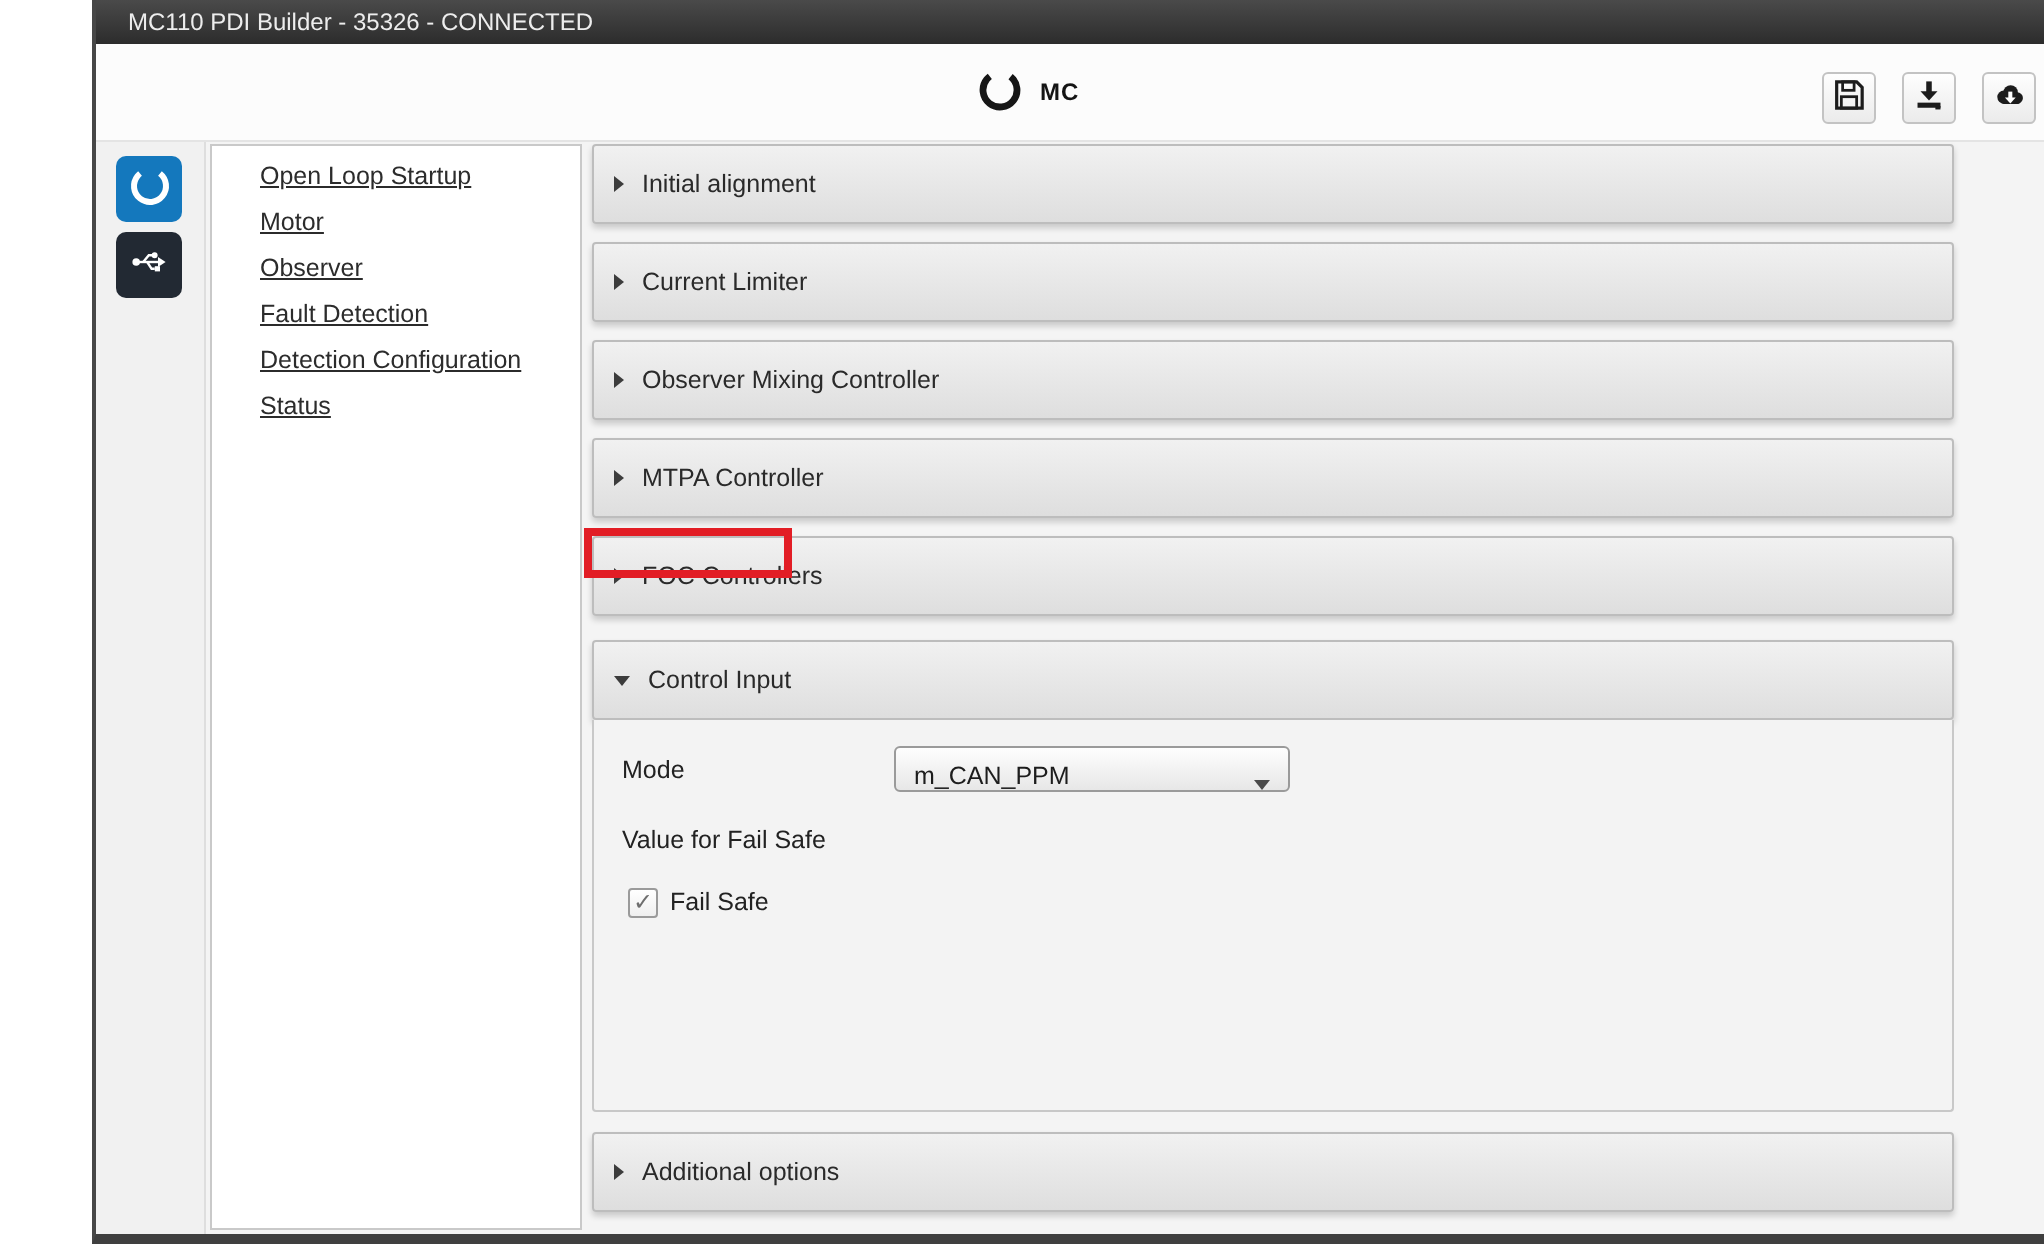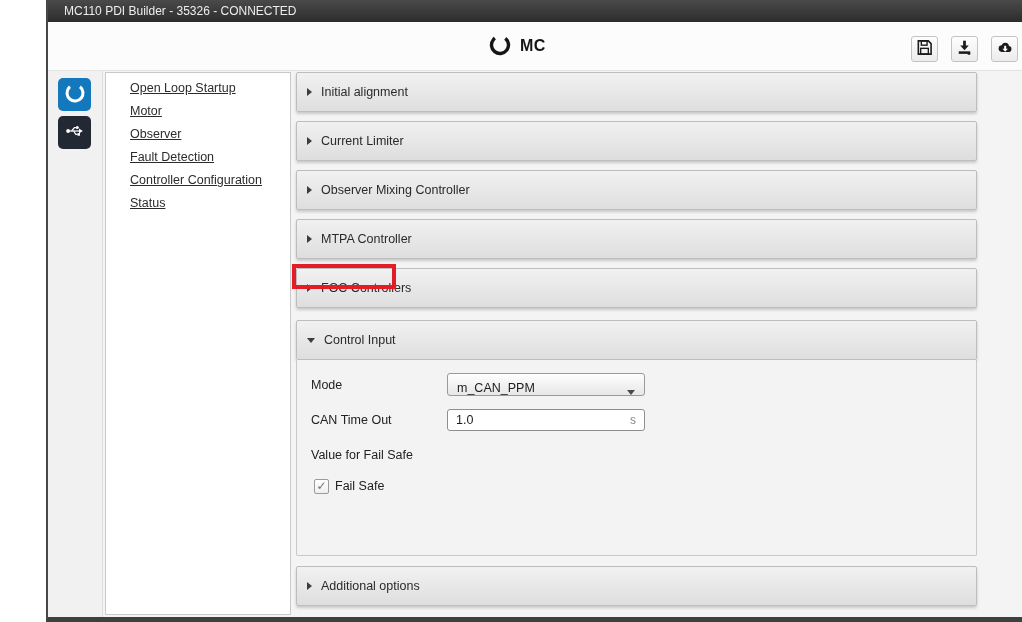--- a/index.html
+++ b/index.html
@@ -17,21 +17,21 @@
     position:absolute; left:0; top:0; right:0; height:22px;
     background:linear-gradient(#4a4a4a,#2c2c2c);
     color:#ededed; line-height:22px; padding-left:16px; font-size:12px;
   }
   .win-controls { position:absolute; right:4px; top:0; height:22px; display:flex; align-items:center; gap:10px; }
   .win-btn { color:#b4b4b4; font-size:13px; line-height:22px; cursor:default; font-weight:bold; }
 
   
   .appheader { position:absolute; left:0; top:22px; right:0; height:49px; background:#fcfcfc; border-bottom:1px solid #e4e4e4; }
   .logo { position:absolute; left:440px; top:10px; height:28px; display:flex; align-items:center; gap:8px; }
-  .logo-text { font-size:16px; font-weight:bold; color:#141414; letter-spacing:0.5px; }
+  .logo-text { font-size:12px; font-weight:bold; color:#141414; letter-spacing:0.5px; }
   .toolbar { position:absolute; right:7px; top:14px; display:flex; gap:13px; }
   .tool-btn {
     width:27px; height:26px; border:1px solid #c3c3c3; border-radius:3px;
     background:linear-gradient(#fefefe,#ebebeb);
     display:flex; align-items:center; justify-content:center;
   }
 
   
   .rail { position:absolute; left:0; top:71px; width:55px; bottom:0; background:#f1f1f1; border-right:1px solid #dedede; }
   .rail-btn { position:absolute; left:10px; width:33px; height:33px; border-radius:5px; display:flex; align-items:center; justify-content:center; }
@@ -188,21 +188,21 @@
         </svg>
       </span>
     </div>
   </div>
 
   <div class="navpanel">
     <div class="nav-item">Open Loop Startup</div>
     <div class="nav-item">Motor</div>
     <div class="nav-item">Observer</div>
     <div class="nav-item">Fault Detection</div>
-    <div class="nav-item">Controller Configuration</div>
+    <div class="nav-item">Detection Configuration</div>
     <div class="nav-item">Status</div>
   </div>
 
   <div class="content">
 
     <div class="sec-header">
       <span class="tri-right"></span>
       <span class="lbl">Initial alignment</span>
     </div>
 
@@ -233,27 +233,20 @@
 
     <div class="sec-body">
       <div class="frow">
         <span class="flabel">Mode</span>
         <div class="dropdown">
           <span>m_CAN_PPM</span>
           <span class="dd-arrow"></span>
         </div>
       </div>
       <div class="frow">
-        <span class="flabel">CAN Time Out</span>
-        <div class="tinput">
-          <input value="1.0" style="">
-          <span class="unit">s</span>
-        </div>
-      </div>
-      <div class="frow">
         <span class="flabel">Value for Fail Safe</span>
       </div>
       <div class="cbrow">
         <span class="checkbox">
           <span>✓</span>
         </span>
         <span class="cb-label">Fail Safe</span>
       </div>
     </div>
 

